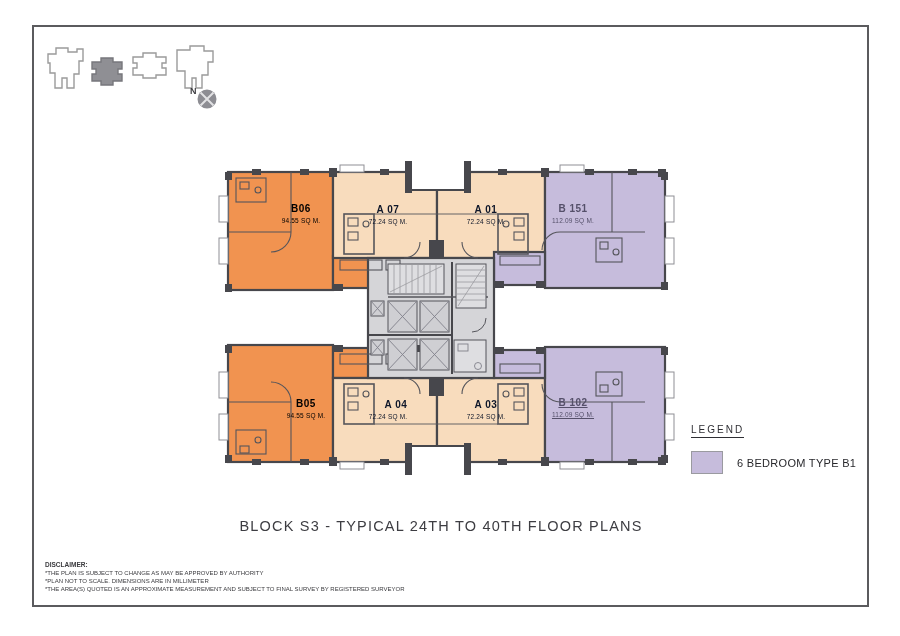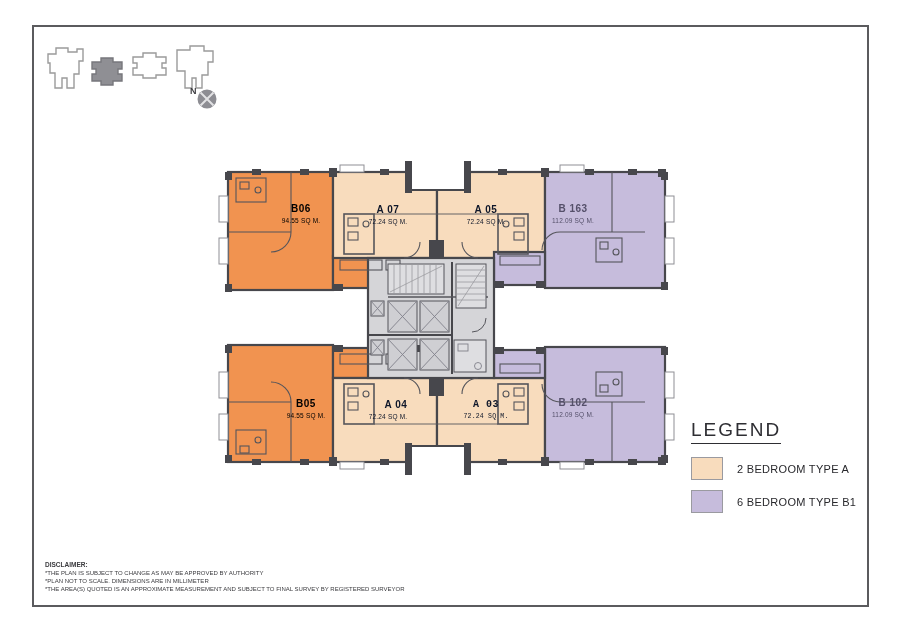--- a/index.html
+++ b/index.html
@@ -14,21 +14,21 @@
   .unit-label .uarea{font-size:6.5px;letter-spacing:.2px;margin-top:1px;}
   .lbl-orange{color:#000000;}
   .lbl-peach{color:#0f172a;}
   .lbl-purple{color:#55506a;}
   
   .north-label{font-size:9px;font-weight:bold;color:#3c3c40;}
   
   .plan-title{font-size:14.5px;color:#3d3d42;letter-spacing:1.2px;white-space:nowrap;}
   
   .legend{width:180px;}
-  .legend-title{display:inline-block;font-size:19px;letter-spacing:2px;color:#2e2e33;border-bottom:1.5px solid #2e2e33;padding-bottom:2px;margin-bottom:14px;}
+  .legend-title{display:inline-block;font-size:10px;letter-spacing:2px;color:#2e2e33;border-bottom:1.5px solid #2e2e33;padding-bottom:2px;margin-bottom:14px;}
   .legend-row{display:flex;align-items:center;margin-bottom:12px;height:21px;}
   .swatch{width:30px;height:21px;border:1px solid #9a9aa0;margin-right:14px;flex:none;}
   .sw-a{background:#f8dcbd;}
   .sw-b{background:#f19350;}
   .sw-b1{background:#c6bcdc;}
   .legend-row .txt{font-size:11px;color:#28282c;letter-spacing:.3px;white-space:nowrap;}
   
   .disclaimer{color:#3a3a3e;}
   .disclaimer .dhead{font-size:6.5px;font-weight:bold;margin-bottom:1px;}
   .disclaimer .dline{font-size:6px;line-height:8px;white-space:nowrap;}
@@ -275,53 +275,50 @@
 
   <div class="abs center unit-label lbl-orange" style="left:301px;top:203px;">
     <div class="uname">B06</div>
     <div class="uarea">94.55 SQ M.</div>
   </div>
   <div class="abs center unit-label lbl-peach" style="left:388px;top:204px;">
     <div class="uname">A 07</div>
     <div class="uarea">72.24 SQ M.</div>
   </div>
   <div class="abs center unit-label lbl-peach" style="left:486px;top:204px;">
-    <div class="uname">A 05</div>
+    <div class="uname">A 01</div>
     <div class="uarea">72.24 SQ M.</div>
   </div>
   <div class="abs center unit-label lbl-purple" style="left:573px;top:203px;">
-    <div class="uname">B 163</div>
+    <div class="uname">B 151</div>
     <div class="uarea">112.09 SQ M.</div>
   </div>
   <div class="abs center unit-label lbl-orange" style="left:306px;top:398px;text-align:center;">
     <div class="uname">B05</div>
     <div class="uarea">94.55 SQ M.</div>
   </div>
   <div class="abs center unit-label lbl-peach" style="left:388px;top:399px;text-align:right;">
     <div class="uname">A 04</div>
     <div class="uarea">72.24 SQ M.</div>
   </div>
-  <div class="abs center unit-label lbl-peach" style="left:486px;top:399px;font-family:Liberation Mono, monospace;">
+  <div class="abs center unit-label lbl-peach" style="left:486px;top:399px;">
     <div class="uname">A 03</div>
     <div class="uarea">72.24 SQ M.</div>
   </div>
-  <div class="abs center unit-label lbl-purple" style="left:573px;top:397px;">
+  <div class="abs center unit-label lbl-purple" style="left:573px;top:397px;text-decoration:underline;">
     <div class="uname">B 102</div>
     <div class="uarea">112.09 SQ M.</div>
   </div>
 
   <div class="abs north-label" style="left:190px;top:86px;">N</div>
 
+  <div class="abs center plan-title" style="left:441px;top:518px;">BLOCK S3 - TYPICAL 24TH TO 40TH FLOOR PLANS</div>
 
   <div class="abs legend" style="left:691px;top:419px;">
     <div class="legend-title">LEGEND</div>
-    <div class="legend-row">
-      <div class="swatch sw-a"></div>
-      <div class="txt">2 BEDROOM TYPE A</div>
-    </div>
     <div class="legend-row">
       <div class="swatch sw-b1"></div>
       <div class="txt">6 BEDROOM TYPE B1</div>
     </div>
   </div>
 
   <div class="abs disclaimer" style="left:45px;top:561px;">
     <div class="dhead">DISCLAIMER:</div>
     <div class="dline">*THE PLAN IS SUBJECT TO CHANGE AS MAY BE APPROVED BY AUTHORITY</div>
     <div class="dline">*PLAN NOT TO SCALE. DIMENSIONS ARE IN MILLIMETER</div>

